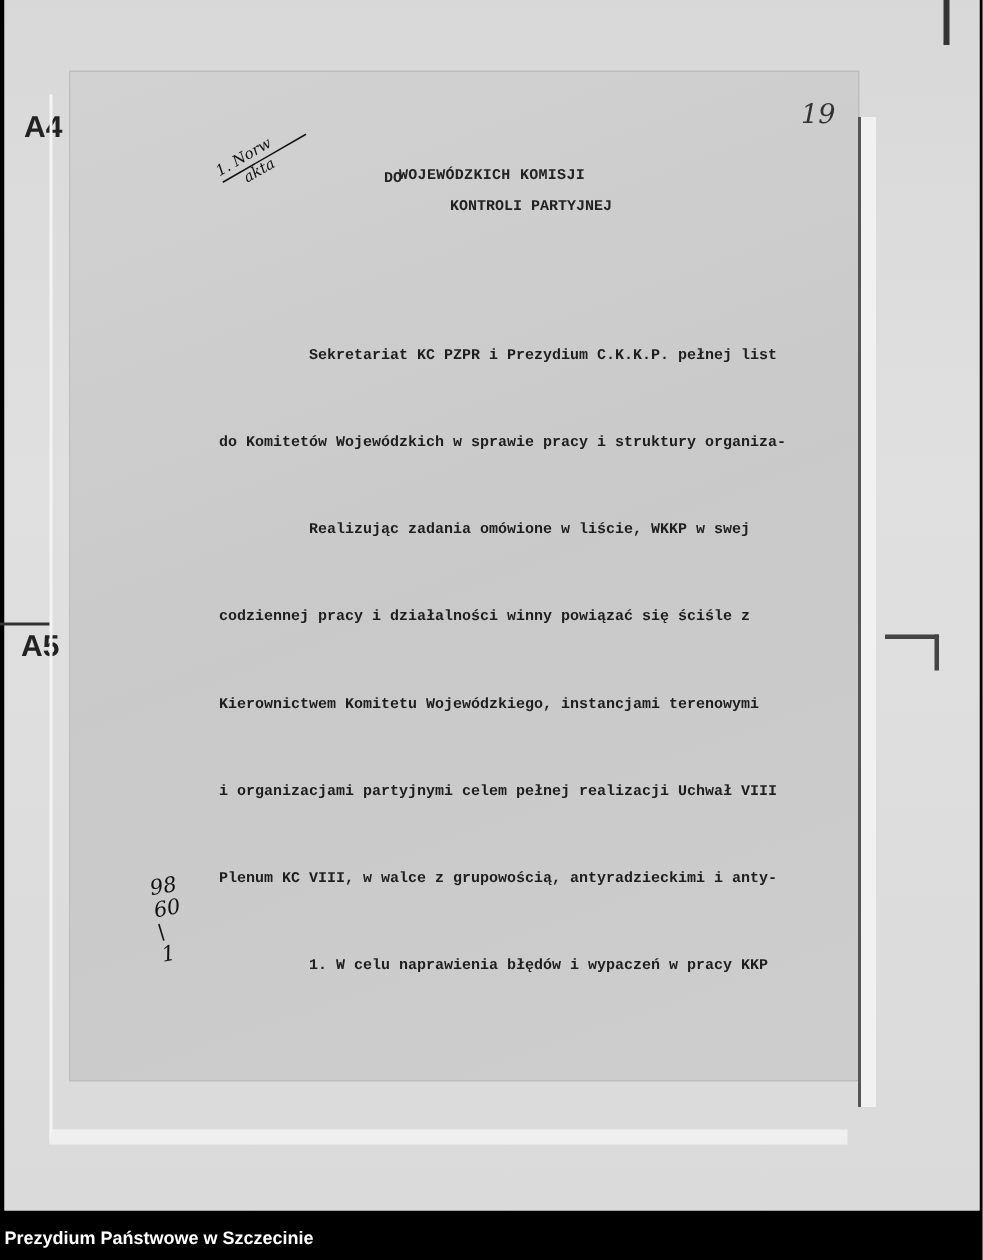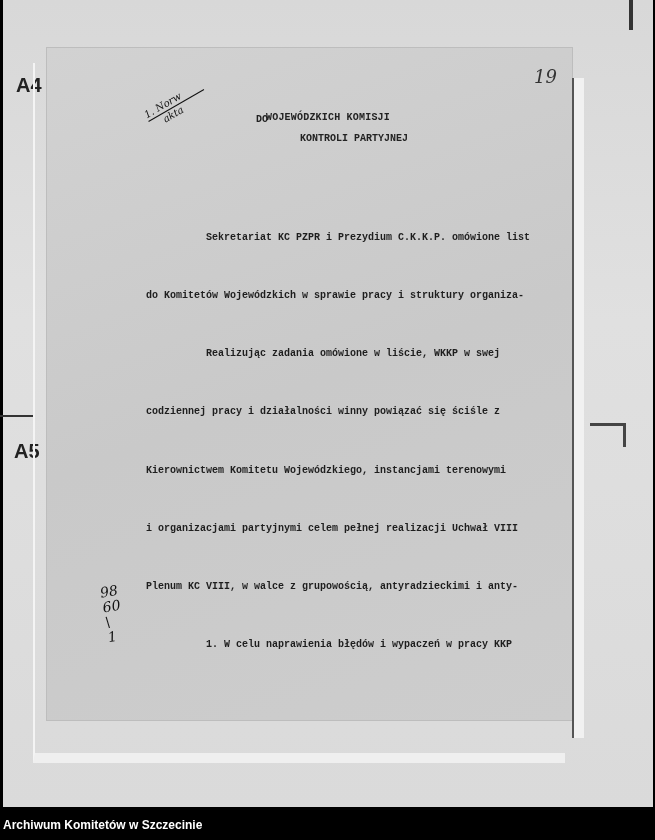--- a/index.html
+++ b/index.html
@@ -15,21 +15,21 @@
     background-image:
       radial-gradient(circle at 20% 30%, rgba(0,0,0,0.03) 0 1px, transparent 2px),
       radial-gradient(circle at 70% 80%, rgba(0,0,0,0.03) 0 1px, transparent 2px),
       linear-gradient(180deg, #d8d8d8, #e0e0e0 40%, #dadada);
   }
   .marker-a4, .marker-a5 {
     position: absolute; font-family: "Liberation Sans", sans-serif;
     font-weight: bold; font-size: 20px; color: #222;
   }
   .marker-a4 { left: 16px; top: 74px; }
-  .marker-a5 { left: 14px; top: 440px; }
+  .marker-a5 { left: 14px; top: 420px; }
   .a5-line { position: absolute; left: 0; top: 415px; width: 34px; height: 2px; background: #333; }
   .a4-bar { position: absolute; left: 52px; top: 55px; width: 3px; height: 38px; background: #222; }
   .top-right-bar { position: absolute; left: 629px; top: 0; width: 4px; height: 30px; background: #333; }
   .crop-mark-1 { position: absolute; left: 572px; top: 420px; width: 3px; height: 22px; background: #444; }
   .crop-mark-2 { position: absolute; left: 590px; top: 423px; width: 36px; height: 3px; background: #444; }
   .crop-mark-3 { position: absolute; left: 623px; top: 423px; width: 3px; height: 24px; background: #444; }
   .outer-frame {
     position: absolute; left: 33px; top: 63px; width: 530px; height: 690px;
     border-left: 2px solid #f4f4f4; border-bottom: 10px solid #efefef;
   }
@@ -96,21 +96,21 @@
 <div class="handwritten-note">
   <span class="line1">1. Norw</span>
   <span class="line2">akta</span>
 </div>
 
 <div class="header-do">DO</div>
 <div class="header-line2">WOJEWÓDZKICH KOMISJI</div>
 <div class="header-line3">KONTROLI PARTYJNEJ</div>
 
 <div class="body-text">
-  <span class="ln">          Sekretariat KC PZPR i Prezydium C.K.K.P. omówione list</span>
+  <span class="ln">          Sekretariat KC PZPR i Prezydium C.K.K.P. pełnej list</span>
   <span class="ln">do Komitetów Wojewódzkich w sprawie pracy i struktury organiza-</span>
   <span class="ln">          Realizując zadania omówione w liście, WKKP w swej</span>
   <span class="ln">codziennej pracy i działalności winny powiązać się ściśle z</span>
   <span class="ln">Kierownictwem Komitetu Wojewódzkiego, instancjami terenowymi</span>
   <span class="ln">i organizacjami partyjnymi celem pełnej realizacji Uchwał VIII</span>
   <span class="ln">Plenum KC VIII, w walce z grupowością, antyradzieckimi i anty-</span>
   <span class="ln">          1. W celu naprawienia błędów i wypaczeń w pracy KKP</span>
   
   
   
@@ -127,13 +127,13 @@
   
 </div>
 
 <div class="margin-note">
   <div>98</div>
   <div>60</div>
   <div>\</div>
   <div>1</div>
 </div>
 
-<div class="footer">Archiwum Komitetów w Szczecinie</div>
+<div class="footer">Prezydium Państwowe w Szczecinie</div>
 
 </body></html>

